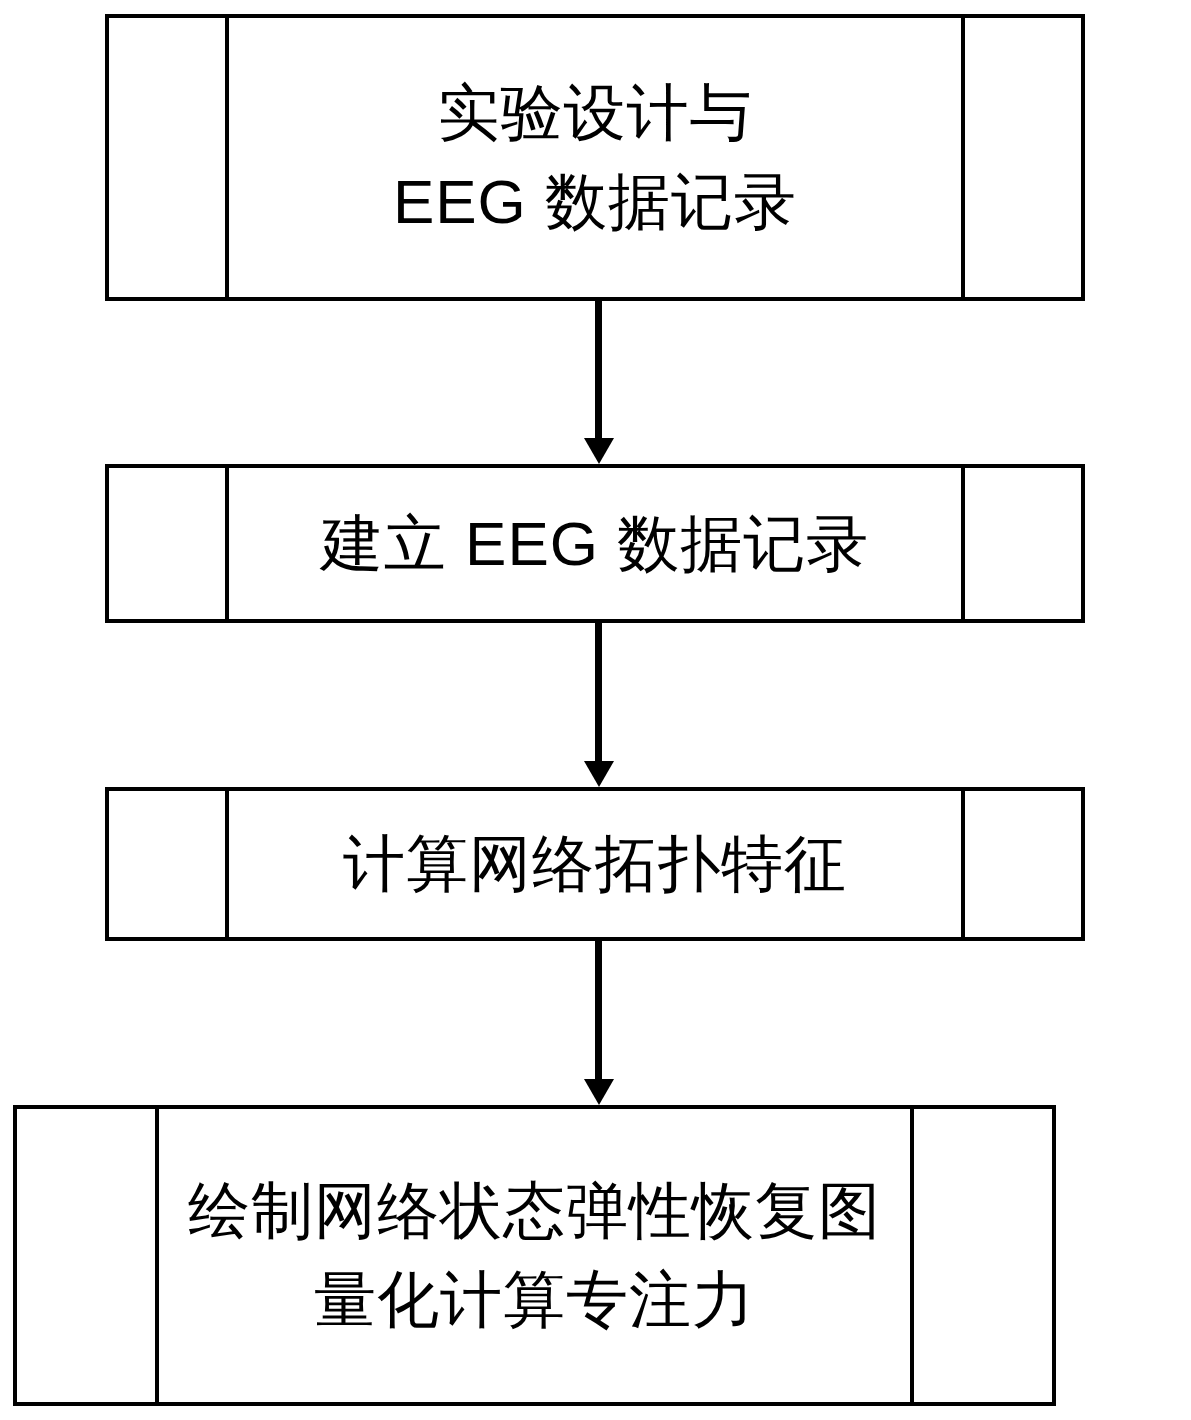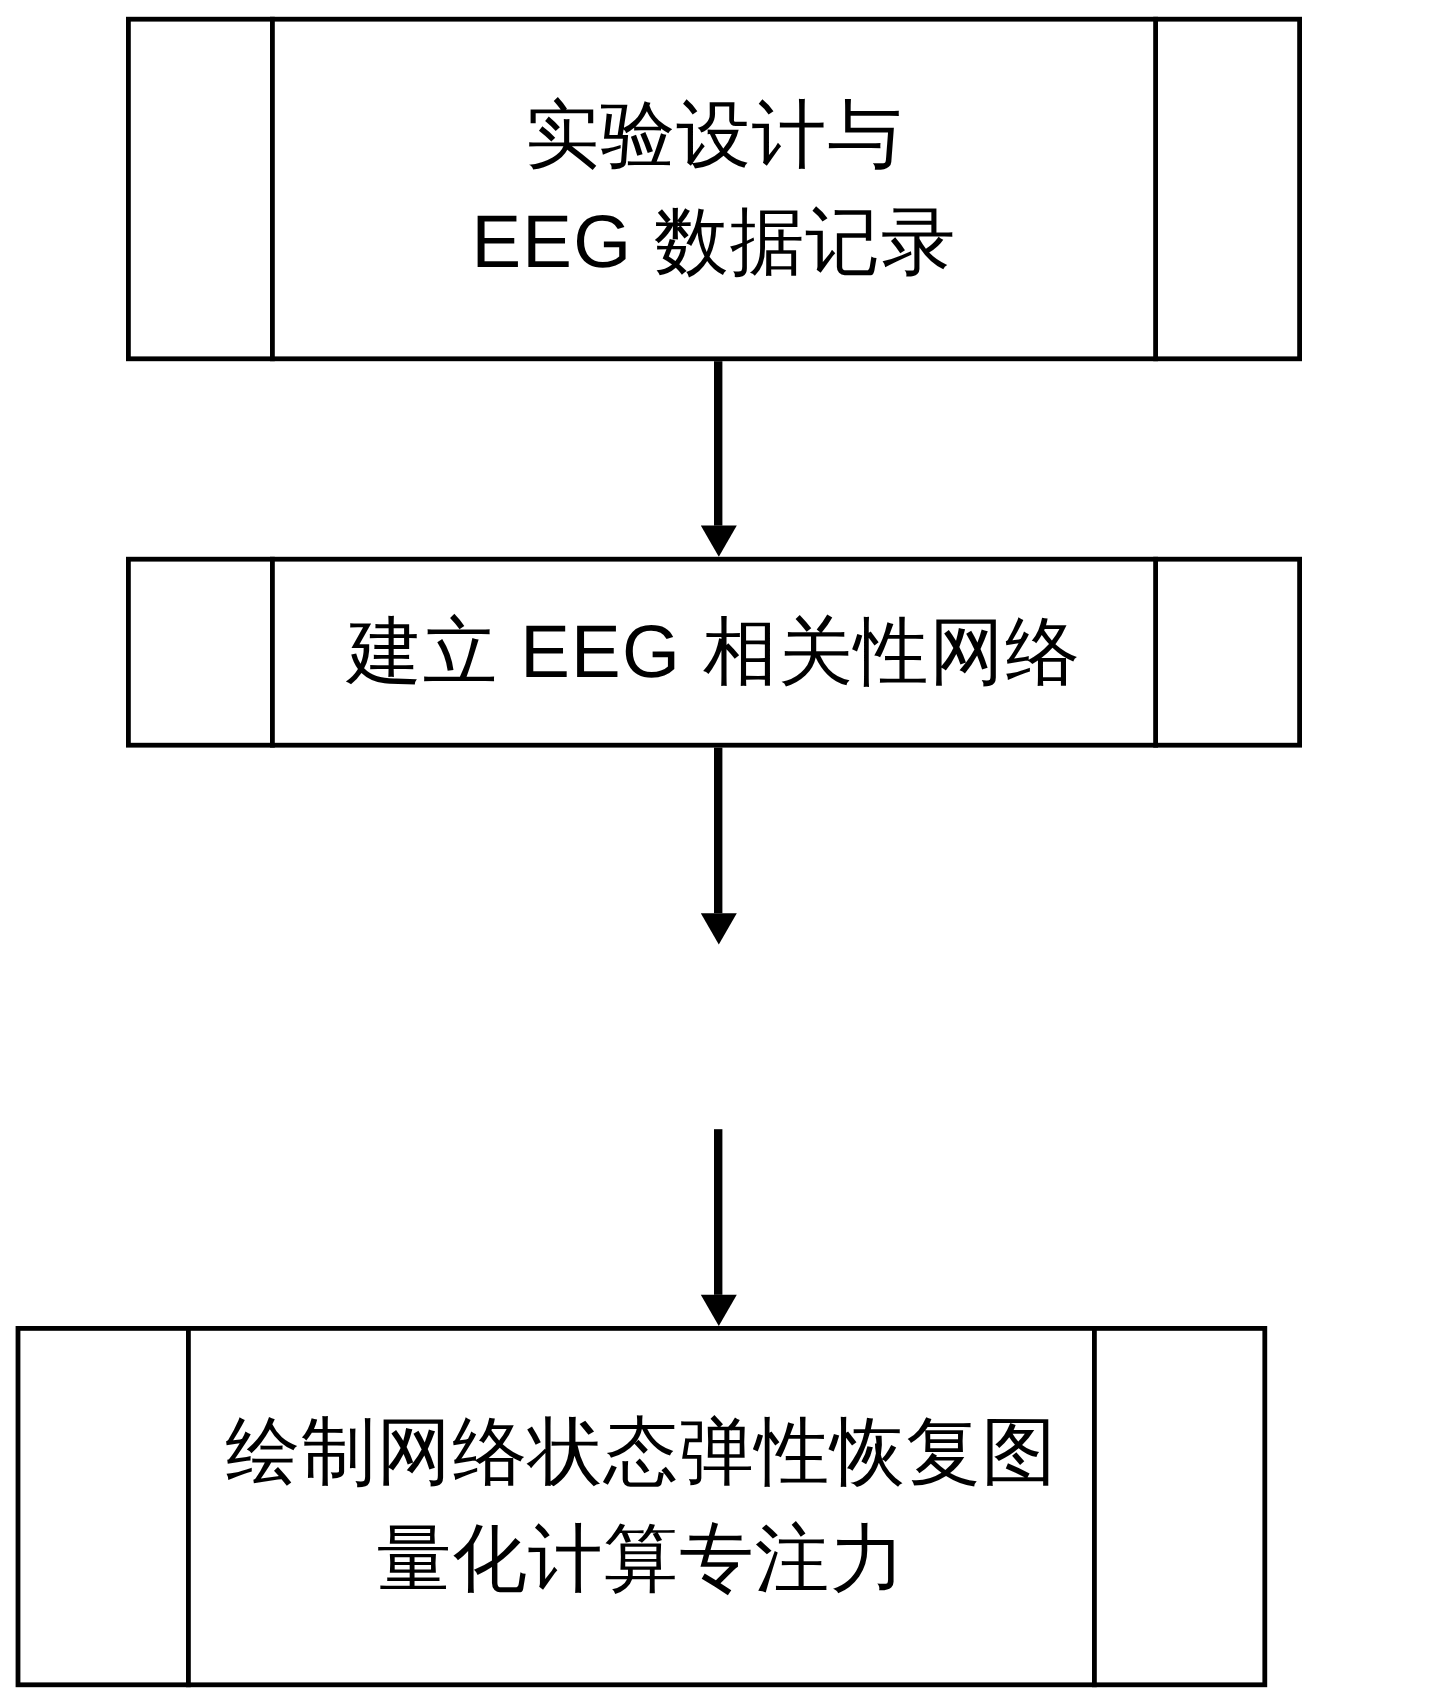--- a/index.html
+++ b/index.html
@@ -103,28 +103,33 @@
   </div>
 
   <div class="arrow" id="arrow-1">
     <span class="stem"></span>
     <span class="head"></span>
   </div>
 
   <div class="node" id="node-2">
     <span class="rail left"></span>
     <span class="rail right"></span>
-    <div class="label">建立 EEG 相关性网络</div>
+    <div class="label">建立 EEG 数据记录</div>
   </div>
 
   <div class="arrow" id="arrow-2">
     <span class="stem"></span>
     <span class="head"></span>
   </div>
 
+  <div class="node" id="node-3">
+    <span class="rail left"></span>
+    <span class="rail right"></span>
+    <div class="label">计算网络拓扑特征</div>
+  </div>
 
   <div class="arrow" id="arrow-3">
     <span class="stem"></span>
     <span class="head"></span>
   </div>
 
   <div class="node" id="node-4">
     <span class="rail left"></span>
     <span class="rail right"></span>
     <div class="label">绘制网络状态弹性恢复图

